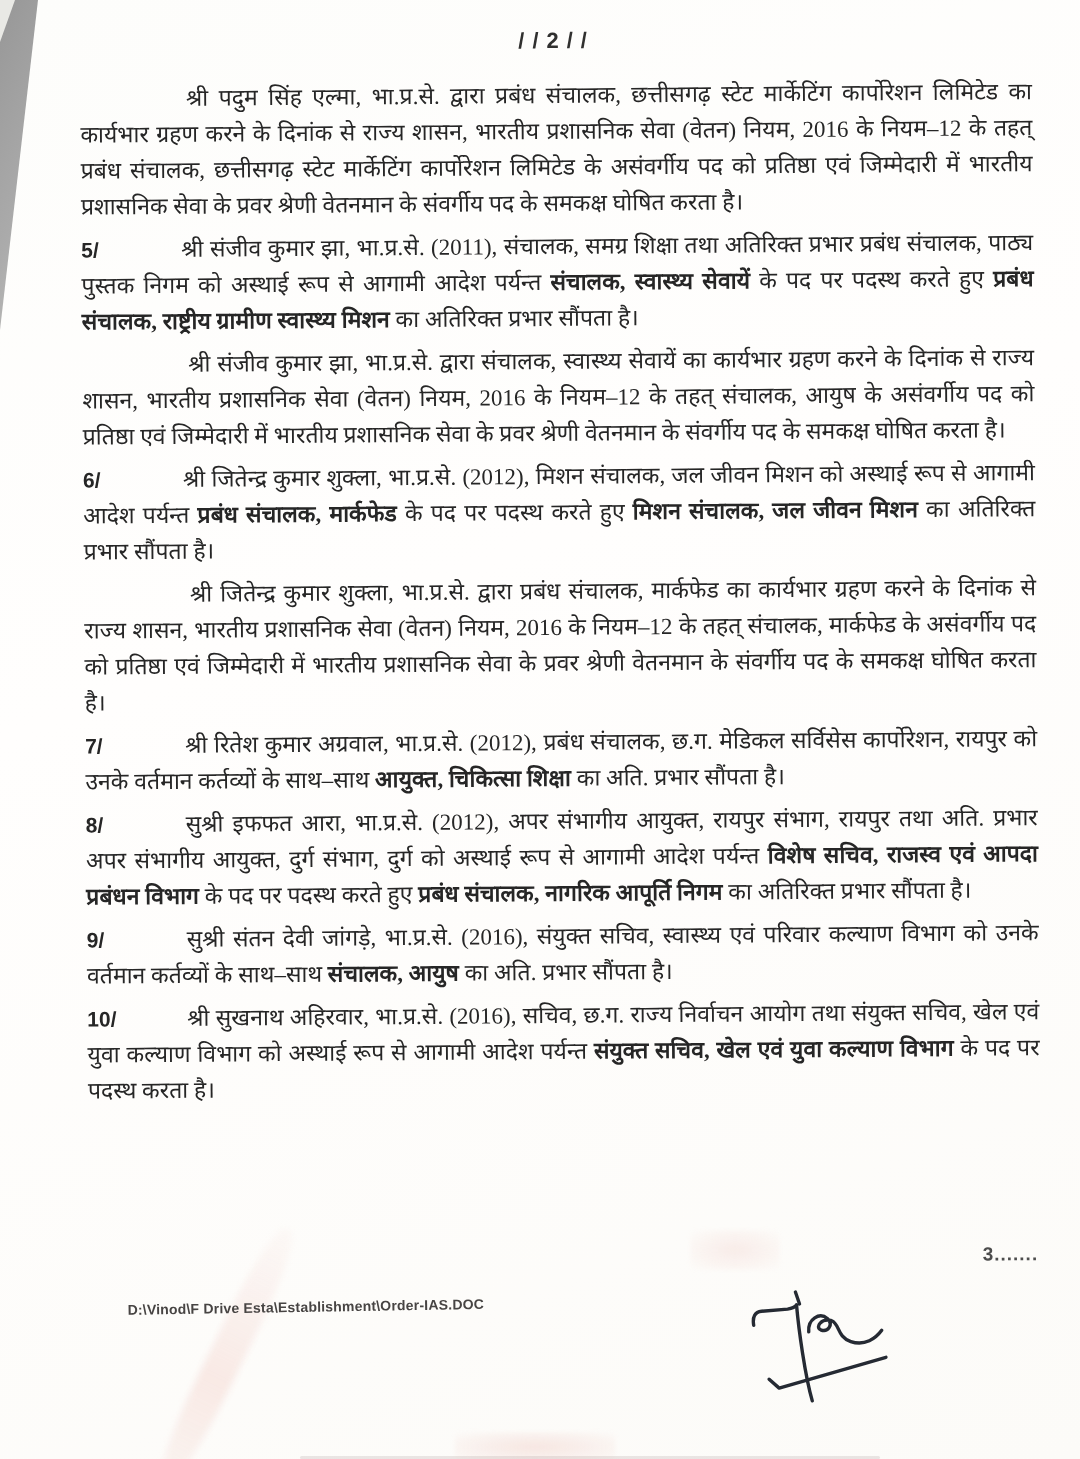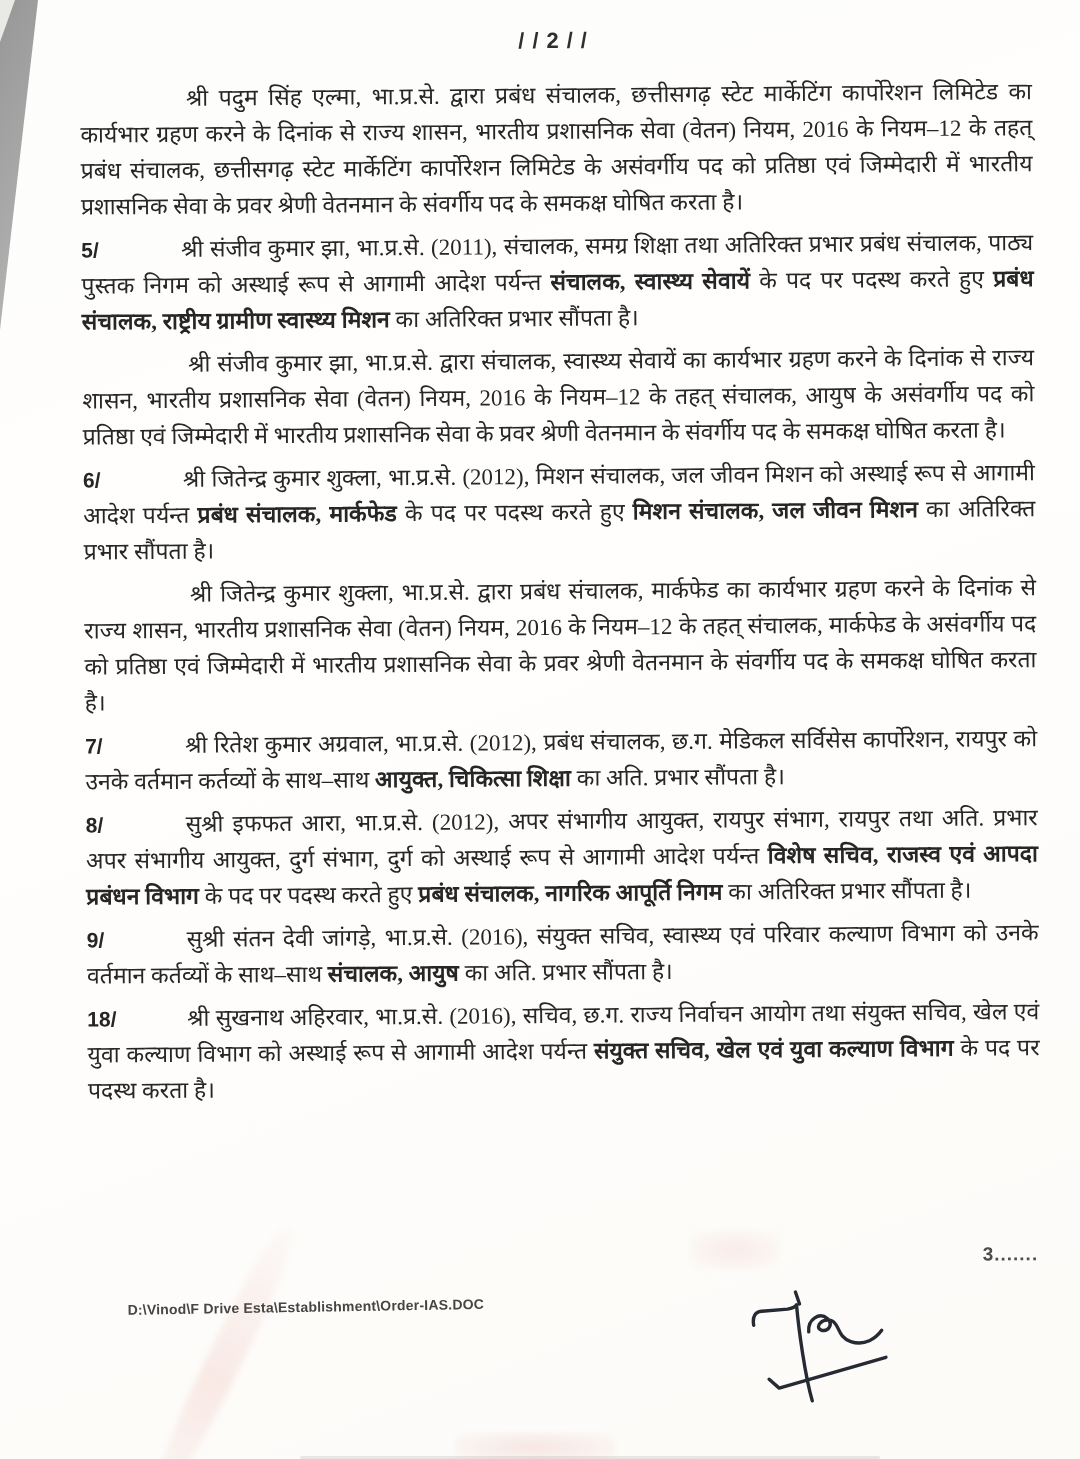--- a/index.html
+++ b/index.html
@@ -115,21 +115,21 @@
 
     <div class="doc-body">
         <div class="para continuation"><span class="run">श्री पदुम सिंह एल्मा, भा.प्र.से. द्वारा प्रबंध संचालक, छत्तीसगढ़ स्टेट मार्केटिंग कार्पोरेशन लिमिटेड का कार्यभार ग्रहण करने के दिनांक से राज्य शासन, भारतीय प्रशासनिक सेवा (वेतन) नियम, 2016 के नियम–12 के तहत् प्रबंध संचालक, छत्तीसगढ़ स्टेट मार्केटिंग कार्पोरेशन लिमिटेड के असंवर्गीय पद को प्रतिष्ठा एवं जिम्मेदारी में भारतीय प्रशासनिक सेवा के प्रवर श्रेणी वेतनमान के संवर्गीय पद के समकक्ष घोषित करता है।</span></div>
         <div class="para numbered"><span class="para-num">5/</span><span class="run">श्री संजीव कुमार झा, भा.प्र.से. (2011), संचालक, समग्र शिक्षा तथा अतिरिक्त प्रभार प्रबंध संचालक, पाठ्य पुस्तक निगम को अस्थाई रूप से आगामी आदेश पर्यन्त </span><span class="run bold">संचालक, स्वास्थ्य सेवायें</span><span class="run"> के पद पर पदस्थ करते हुए </span><span class="run bold">प्रबंध संचालक, राष्ट्रीय ग्रामीण स्वास्थ्य मिशन</span><span class="run"> का अतिरिक्त प्रभार सौंपता है।</span></div>
         <div class="para continuation"><span class="run">श्री संजीव कुमार झा, भा.प्र.से. द्वारा संचालक, स्वास्थ्य सेवायें का कार्यभार ग्रहण करने के दिनांक से राज्य शासन, भारतीय प्रशासनिक सेवा (वेतन) नियम, 2016 के नियम–12 के तहत् संचालक, आयुष के असंवर्गीय पद को प्रतिष्ठा एवं जिम्मेदारी में भारतीय प्रशासनिक सेवा के प्रवर श्रेणी वेतनमान के संवर्गीय पद के समकक्ष घोषित करता है।</span></div>
         <div class="para numbered"><span class="para-num">6/</span><span class="run">श्री जितेन्द्र कुमार शुक्ला, भा.प्र.से. (2012), मिशन संचालक, जल जीवन मिशन को अस्थाई रूप से आगामी आदेश पर्यन्त </span><span class="run bold">प्रबंध संचालक, मार्कफेड</span><span class="run"> के पद पर पदस्थ करते हुए </span><span class="run bold">मिशन संचालक, जल जीवन मिशन</span><span class="run"> का अतिरिक्त प्रभार सौंपता है।</span></div>
         <div class="para continuation"><span class="run">श्री जितेन्द्र कुमार शुक्ला, भा.प्र.से. द्वारा प्रबंध संचालक, मार्कफेड का कार्यभार ग्रहण करने के दिनांक से राज्य शासन, भारतीय प्रशासनिक सेवा (वेतन) नियम, 2016 के नियम–12 के तहत् संचालक, मार्कफेड के असंवर्गीय पद को प्रतिष्ठा एवं जिम्मेदारी में भारतीय प्रशासनिक सेवा के प्रवर श्रेणी वेतनमान के संवर्गीय पद के समकक्ष घोषित करता है।</span></div>
         <div class="para numbered"><span class="para-num">7/</span><span class="run">श्री रितेश कुमार अग्रवाल, भा.प्र.से. (2012), प्रबंध संचालक, छ.ग. मेडिकल सर्विसेस कार्पोरेशन, रायपुर को उनके वर्तमान कर्तव्यों के साथ–साथ </span><span class="run bold">आयुक्त, चिकित्सा शिक्षा</span><span class="run"> का अति. प्रभार सौंपता है।</span></div>
         <div class="para numbered"><span class="para-num">8/</span><span class="run">सुश्री इफफत आरा, भा.प्र.से. (2012), अपर संभागीय आयुक्त, रायपुर संभाग, रायपुर तथा अति. प्रभार अपर संभागीय आयुक्त, दुर्ग संभाग, दुर्ग को अस्थाई रूप से आगामी आदेश पर्यन्त </span><span class="run bold">विशेष सचिव, राजस्व एवं आपदा प्रबंधन विभाग</span><span class="run"> के पद पर पदस्थ करते हुए </span><span class="run bold">प्रबंध संचालक, नागरिक आपूर्ति निगम</span><span class="run"> का अतिरिक्त प्रभार सौंपता है।</span></div>
         <div class="para numbered"><span class="para-num">9/</span><span class="run">सुश्री संतन देवी जांगड़े, भा.प्र.से. (2016), संयुक्त सचिव, स्वास्थ्य एवं परिवार कल्याण विभाग को उनके वर्तमान कर्तव्यों के साथ–साथ </span><span class="run bold">संचालक, आयुष</span><span class="run"> का अति. प्रभार सौंपता है।</span></div>
-        <div class="para numbered"><span class="para-num">18/</span><span class="run">श्री सुखनाथ अहिरवार, भा.प्र.से. (2016), सचिव, छ.ग. राज्य निर्वाचन आयोग तथा संयुक्त सचिव, खेल एवं युवा कल्याण विभाग को अस्थाई रूप से आगामी आदेश पर्यन्त </span><span class="run bold">संयुक्त सचिव, खेल एवं युवा कल्याण विभाग</span><span class="run"> के पद पर पदस्थ करता है।</span></div>
+        <div class="para numbered"><span class="para-num">10/</span><span class="run">श्री सुखनाथ अहिरवार, भा.प्र.से. (2016), सचिव, छ.ग. राज्य निर्वाचन आयोग तथा संयुक्त सचिव, खेल एवं युवा कल्याण विभाग को अस्थाई रूप से आगामी आदेश पर्यन्त </span><span class="run bold">संयुक्त सचिव, खेल एवं युवा कल्याण विभाग</span><span class="run"> के पद पर पदस्थ करता है।</span></div>
       </div>
 
     <div class="next-page-ref">3.......</div>
 
     <div class="file-path">D:\Vinod\F Drive Esta\Establishment\Order-IAS.DOC</div>
 
     <svg class="signature" viewBox="0 0 160 140" aria-hidden="true">
 
       <path d="M 55,14 L 59,26"></path>
 

